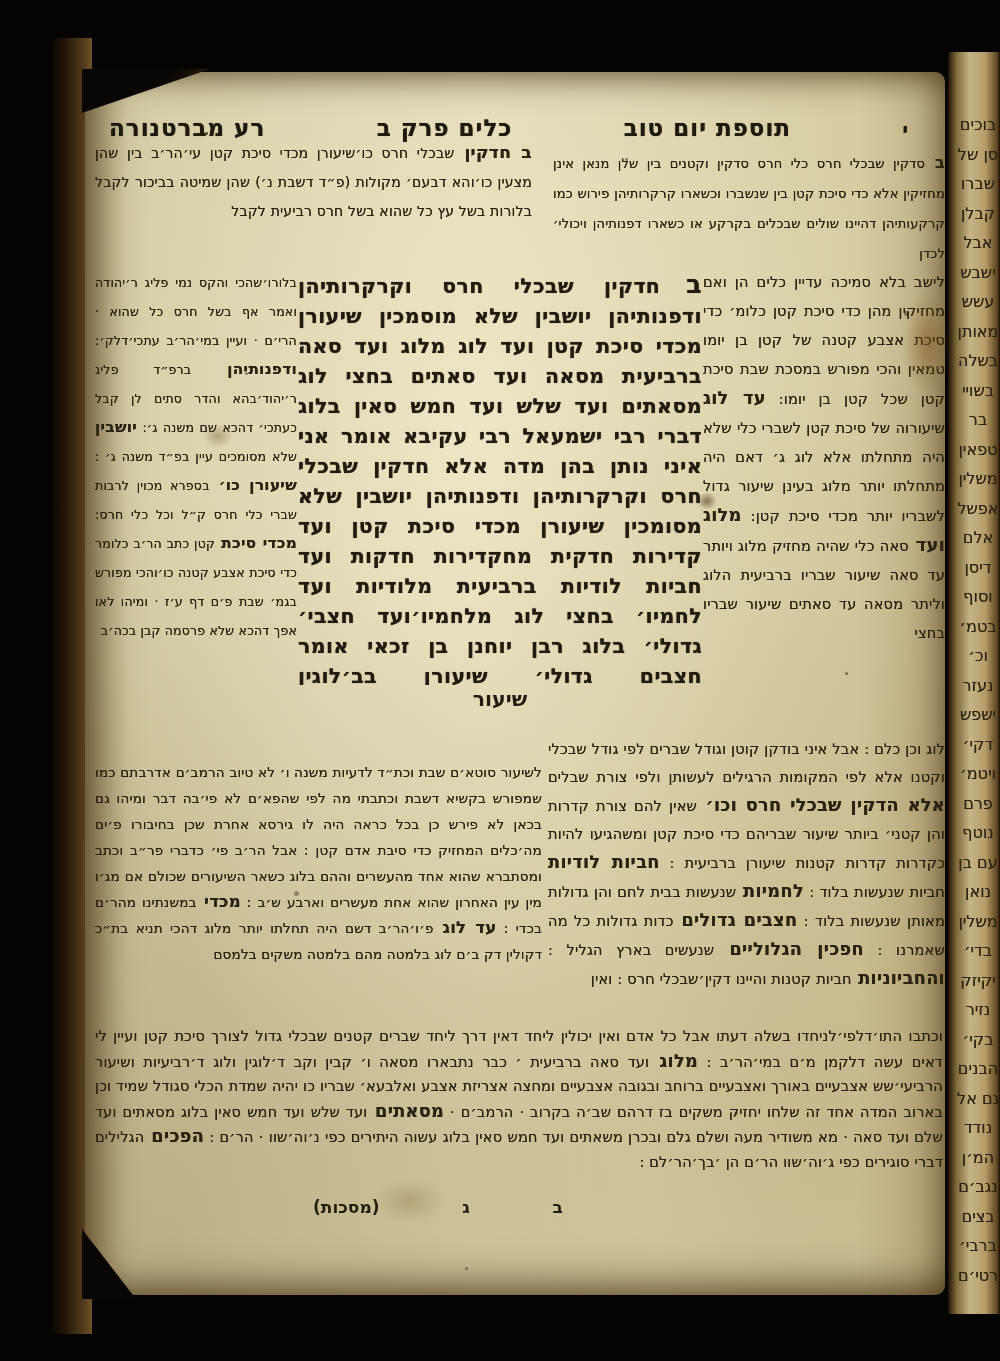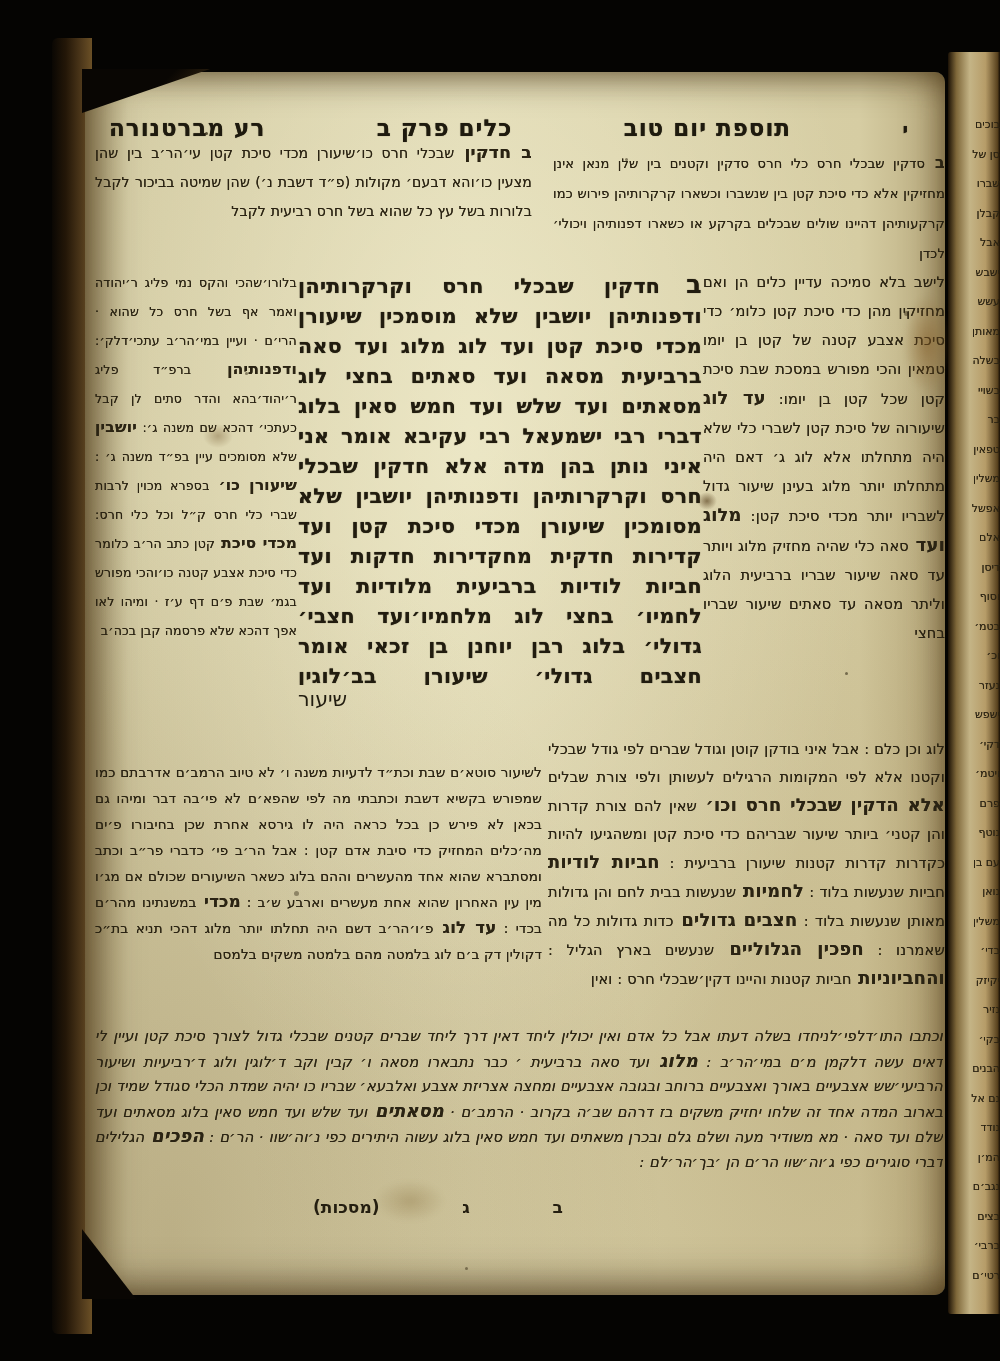--- a/index.html
+++ b/index.html
@@ -73,39 +73,39 @@
   .bart-top{left:468px;top:76px;width:392px;height:132px;font-size:13px;line-height:30px;}
   .bart-col{left:618px;top:196px;width:242px;height:470px;font-size:14.5px;line-height:29px;}
   .bart-wide{left:463px;top:663px;width:397px;height:292px;font-size:14.5px;line-height:28px;}
   .mishnah{
     left:213px;top:198px;width:404px;height:415px;
     font-size:20.5px;line-height:30px;font-weight:bold;letter-spacing:.4px;color:#211c0f;
     text-shadow:0 0 .8px rgba(28,22,8,.9);
   }
   .mishnah-letter{font-size:25px;padding-left:26px;}
   .mishnah-catch{
-    position:absolute;left:213px;top:615px;width:404px;text-align:left;
-    font-size:20.5px;font-weight:normal;color:#211c0f;direction:rtl;
+    position:absolute;left:213px;top:615px;width:404px;text-align:center;
+    font-size:20.5px;font-weight:bold;color:#211c0f;direction:rtl;
   }
-  .bottom-blk{left:10px;top:952px;width:848px;height:170px;font-size:14.5px;line-height:24.5px;font-style:italic;}
+  .bottom-blk{left:10px;top:952px;width:848px;height:170px;font-size:14.5px;line-height:24.5px;}
   .lead{font-weight:bold;font-size:1.22em;letter-spacing:.3px;}
   .sig-row{
     position:absolute;left:228px;top:1125px;width:250px;height:34px;
     display:flex;justify-content:space-between;align-items:baseline;direction:ltr;
     font-weight:bold;font-size:17px;color:#241e10;
   }
   
   .next-page{
     position:absolute;left:948px;top:52px;width:52px;height:1262px;
     background:linear-gradient(90deg,#1c1206 0%,#7e6739 16%,#c4b486 42%,#b69c68 72%,#5a431f 95%,#150d04 100%);
     border-radius:3px 0 0 3px;overflow:hidden;
   }
   .next-frags{
     position:absolute;left:8px;top:58px;width:44px;
-    direction:rtl;text-align:right;font-size:11px;line-height:29.5px;
+    direction:rtl;text-align:center;font-size:16px;line-height:29.5px;
     color:#2c2414;white-space:nowrap;text-shadow:0 0 .5px rgba(40,32,12,.7);
   }
   .next-frags div{overflow:hidden;}
 </style>
 </head>
 <body>
 
 <div class="spine"></div>
 
 <div class="paper">

